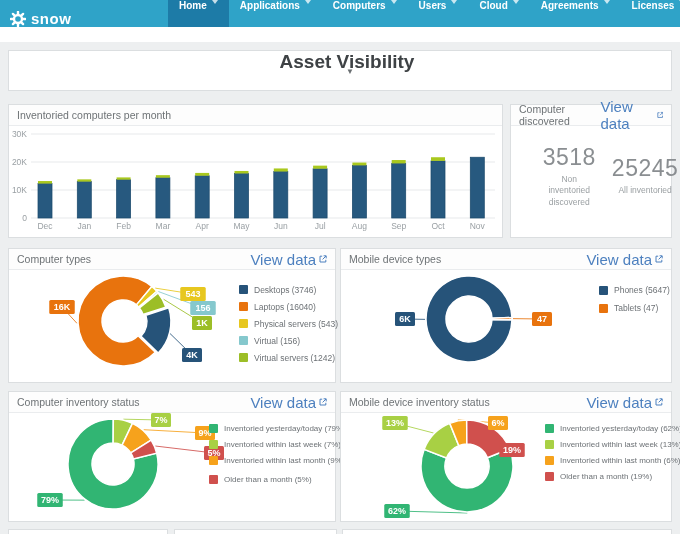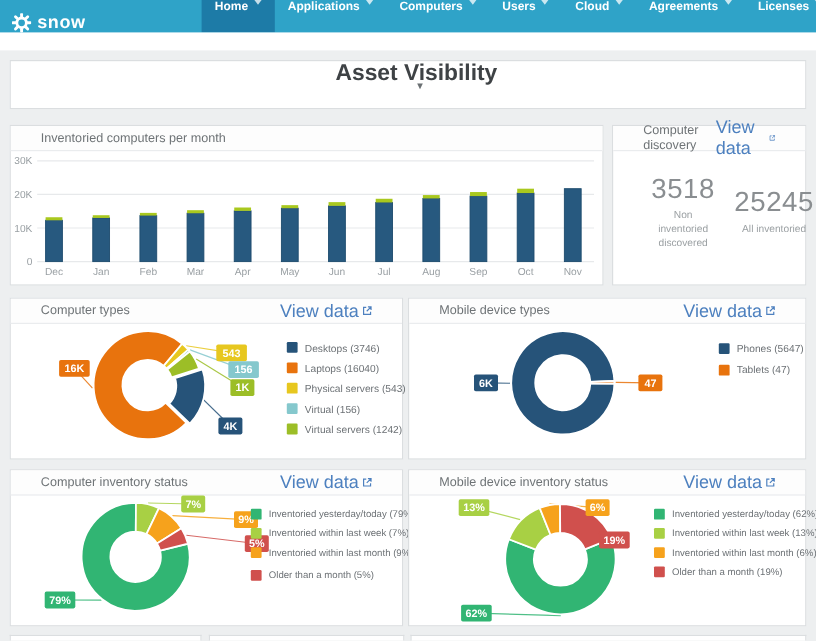--- a/index.html
+++ b/index.html
@@ -18,21 +18,21 @@
 
   .white-strip { position:absolute; left:0; top:27px; width:680px; height:15px; background:#ffffff; }
 
   
   .title-panel { position:absolute; left:8px; top:50px; width:664px; height:41px; background:#fff; border:1px solid #dbdee0; display:flex; align-items:center; padding-left:14px;flex-direction:column; }
   .page-title { font-size:19px; color:#3e4245; }
   .title-caret { font-size:8px; color:#6a6f72; margin-left:6px; margin-top:-6px; }
 
   
   .panel { position:absolute; background:#fff; border:1px solid #dbdee0; }
-  .panel-head { height:21px; display:flex; align-items:center; justify-content:space-between; padding:0 25px; border-bottom:1px solid #eaecee; background:#fdfdfd; }
+  .panel-head { height:21px; display:flex; align-items:center; justify-content:space-between; padding:0 8px; border-bottom:1px solid #eaecee; background:#fdfdfd; }
   .panel-title { font-size:10.5px; color:#6e7376; }
   .view-data { display:flex; align-items:center; gap:3px; font-size:15px; color:#4d80bf; text-decoration:none; cursor:pointer; }
   .chart-svg { position:absolute; left:0; top:0; }
 
   #panel-bars      { left:8px;   top:104px; width:495px; height:134px; }
   #panel-discovery { left:510px; top:104px; width:162px; height:134px; }
   #panel-ctypes    { left:8px;   top:248px; width:328px; height:135px; }
   #panel-mtypes    { left:340px; top:248px; width:332px; height:135px; }
   #panel-cinv      { left:8px;   top:391px; width:328px; height:131px; }
   #panel-minv      { left:340px; top:391px; width:332px; height:131px; }
@@ -159,21 +159,21 @@
         <rect x="422" y="34.879999999999995" width="14" height="57.120000000000005" fill="#27597f" stroke="#1d4b6d" stroke-width="0.75"></rect>
         <rect x="422" y="31.239999999999995" width="14" height="3.64" fill="#a9c81e"></rect>
         <text x="429" y="103" text-anchor="middle" fill="#9aa0a4" font-size="8.5">Oct</text>
         <rect x="461.29999999999995" y="31.240000000000002" width="14" height="60.76" fill="#27597f" stroke="#1d4b6d" stroke-width="0.75"></rect>
         <text x="468.29999999999995" y="103" text-anchor="middle" fill="#9aa0a4" font-size="8.5">Nov</text>
       </svg>
   </section>
 
   <section class="panel" id="panel-discovery">
     <div class="panel-head">
-      <span class="panel-title">Computer discovery</span>
+      <span class="panel-title">Computer discovered</span>
       <a class="view-data">
         <span>View data</span>
         <svg width="8" height="8" viewBox="0 0 8 8">
             <path d="M3.2 1.2 H1 V7 H6.8 V4.8 M3.6 4.4 L7 1 M4.6 0.8 H7.2 V3.4" stroke="#4d80bf" stroke-width="1" fill="none"></path>
           </svg>
       </a>
     </div>
     <div class="stats-row">
       <div class="stat">
         <div class="stat-value">3518</div>

